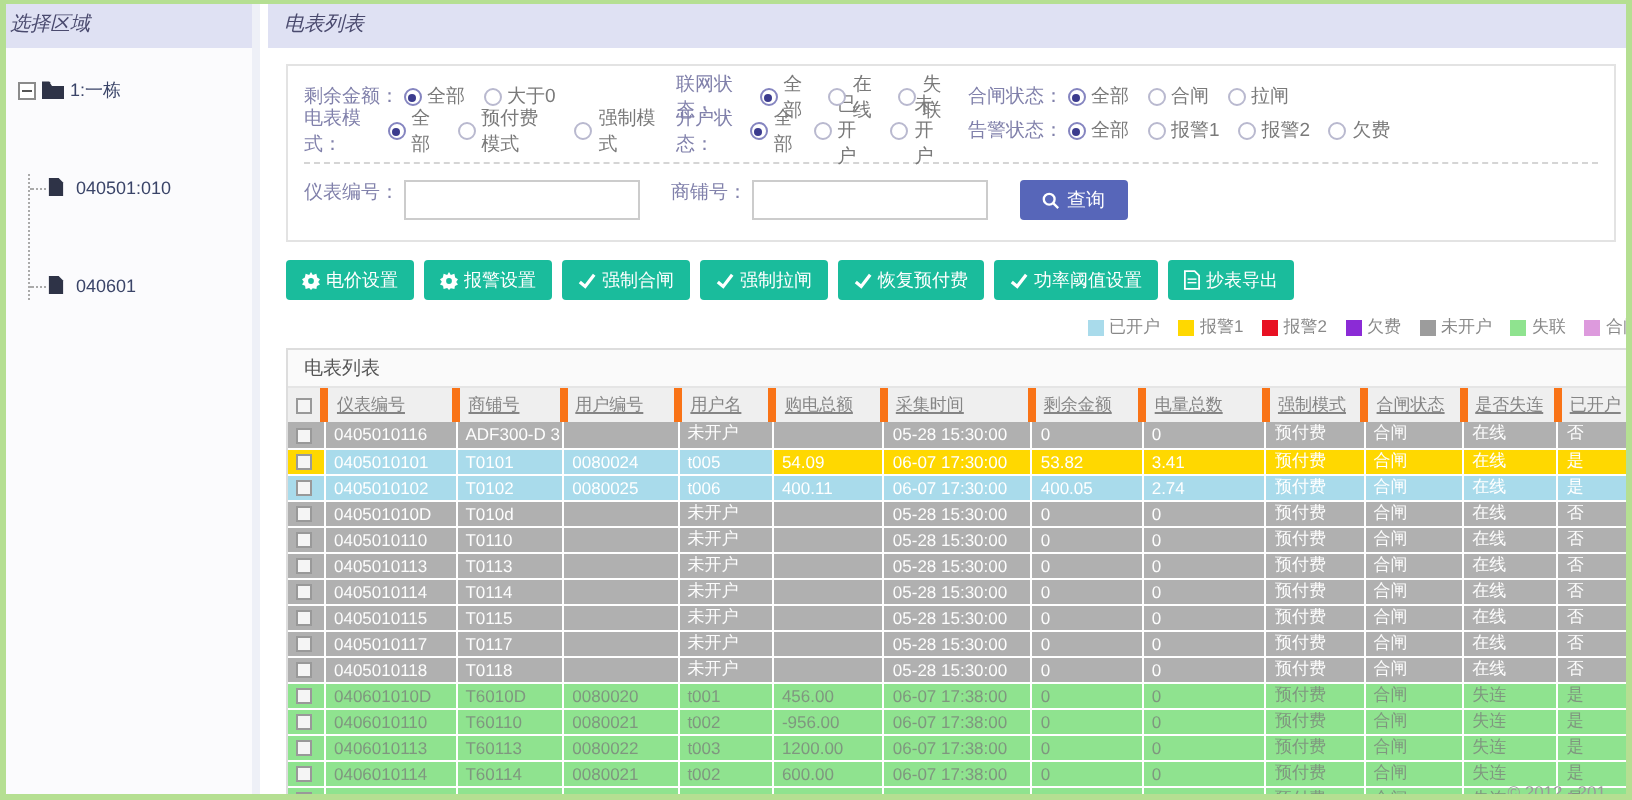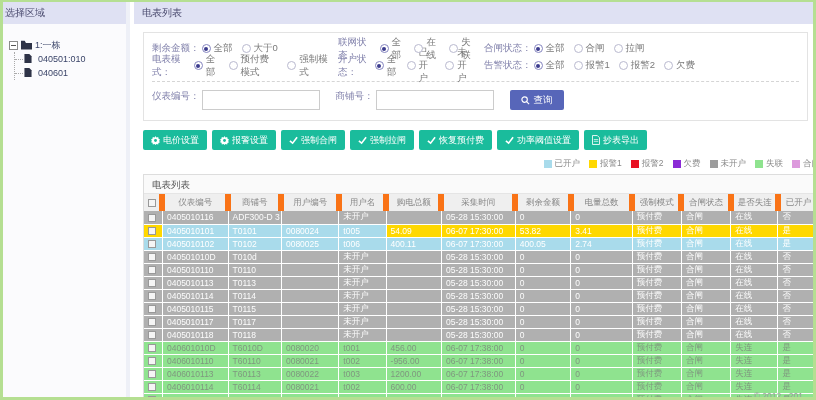--- a/index.html
+++ b/index.html
@@ -1,25 +1,25 @@
 <!DOCTYPE html>
 <html><head>
 <meta charset="utf-8">
 <style>
   * { margin:0; padding:0; box-sizing:border-box; }
   html,body { width:816px; height:400px; overflow:hidden; }
   body { background:#b5df92; font-family:"Liberation Sans","DejaVu Sans",sans-serif; position:relative; }
   .frame { position:absolute; left:3px; top:2px; right:3px; bottom:3px; background:#fff; }
   
   .sidebar { position:absolute; left:0; top:0; width:127px; height:100%; background:#fbfbfd; border-right:4px solid #eef0f7; }
-  .panel-titlebar { height:22px; background:#dfe1f3; color:#4a4a6e; font-size:10px; line-height:22px; padding-left:2px; white-space:nowrap; overflow:hidden; }
+  .panel-titlebar { height:22px; background:#dfe1f3; color:#4a4a6e; font-size:10px; line-height:22px; padding-left:2px; white-space:nowrap; overflow:hidden;font-style:italic; }
   .tree { padding:14px 4px 0 6px; font-size:9px; color:#333;text-align:center; }
   .tree-row { display:flex; align-items:center; height:14px; white-space:nowrap; cursor:default; }
   .tree-kids { margin-left:5px; border-left:1px dotted #aaa; }
-  .tree-kids .tree-row { padding-left:0; }
+  .tree-kids .tree-row { padding-left:0;margin-top:35px; }
   .tree-kids .dash { width:8px; border-top:1px dotted #aaa; margin-right:1px; }
   .expander { width:9px; height:9px; border:1px solid #8b8b8b; background:#fff; position:relative; margin-right:3px; flex:none; }
   .expander::after { content:""; position:absolute; left:1px; right:1px; top:3px; border-top:1px solid #555; }
   .ticon { width:11px; height:10px; margin-right:3px; flex:none; }
   .tree-label { color:#3a4468; }
   
   .main { position:absolute; left:131px; top:0; right:0; bottom:0; background:#fff; overflow:hidden; }
   .content { padding:0 5px 0 9px; }
   .filter-box { margin-top:8px; border:1px solid #e3e3e3; padding:7px 8px 8px 8px; }
   .f-row { display:flex; align-items:center; height:17px; font-size:9.5px; }
@@ -40,21 +40,21 @@
   .toolbar { display:flex; margin-top:9px; gap:5px; }
   .t-btn { height:20px; background:#1abc9c; color:#fff; border:none; border-radius:2px; font-size:9px; padding:0 8px; display:flex; align-items:center; gap:3px; cursor:pointer; white-space:nowrap; }
   
   .legend { display:flex; justify-content:flex-end; align-items:center; margin:8px -12px 4px 0; font-size:8.5px; color:#888; white-space:nowrap; }
   .leg-item { display:flex; align-items:center; margin-left:9px; }
   .leg-sq { width:8px; height:8px; margin-right:3px; flex:none; }
   
   .table-panel { border:1px solid #ddd; margin-right:-6px; }
   .table-title { height:19px; line-height:19px; background:#fafafa; border-bottom:1px solid #e5e5e5; font-size:9.5px; color:#555; padding-left:8px; }
   table { border-collapse:collapse; table-layout:fixed; width:678px; font-size:8.5px; }
-  th { background:#efefef; color:#858585; font-weight:normal; text-align:center; height:17px; padding:0 4px; border-right:6px solid #f97316; white-space:nowrap; overflow:hidden; }
+  th { background:#efefef; color:#858585; font-weight:normal; text-align:left; height:17px; padding:0 4px; border-right:4px solid #f97316; white-space:nowrap; overflow:hidden;text-decoration:underline; }
   td { height:13px; padding:0 4px; white-space:nowrap; overflow:hidden; border-bottom:1px solid #fff; border-right:1px solid rgba(255,255,255,.35); }
   .cb { width:8px; height:8px; border:1px solid #999; background:#f5f5f5; display:inline-block; vertical-align:middle; }
   .c-gray  { background:#b0b0b0; color:#fdfdfd; }
   .c-blue  { background:#a9dbeb; color:#fff; }
   .c-yellow{ background:#ffd800; color:#fff; }
   .c-green { background:#8fe38f; color:#7f977f; }
   .footer { position:absolute; right:10px; bottom:-4px; font-size:8.5px; color:#9a9a9a; }
   svg { display:block; }
 </style>
 </head>

